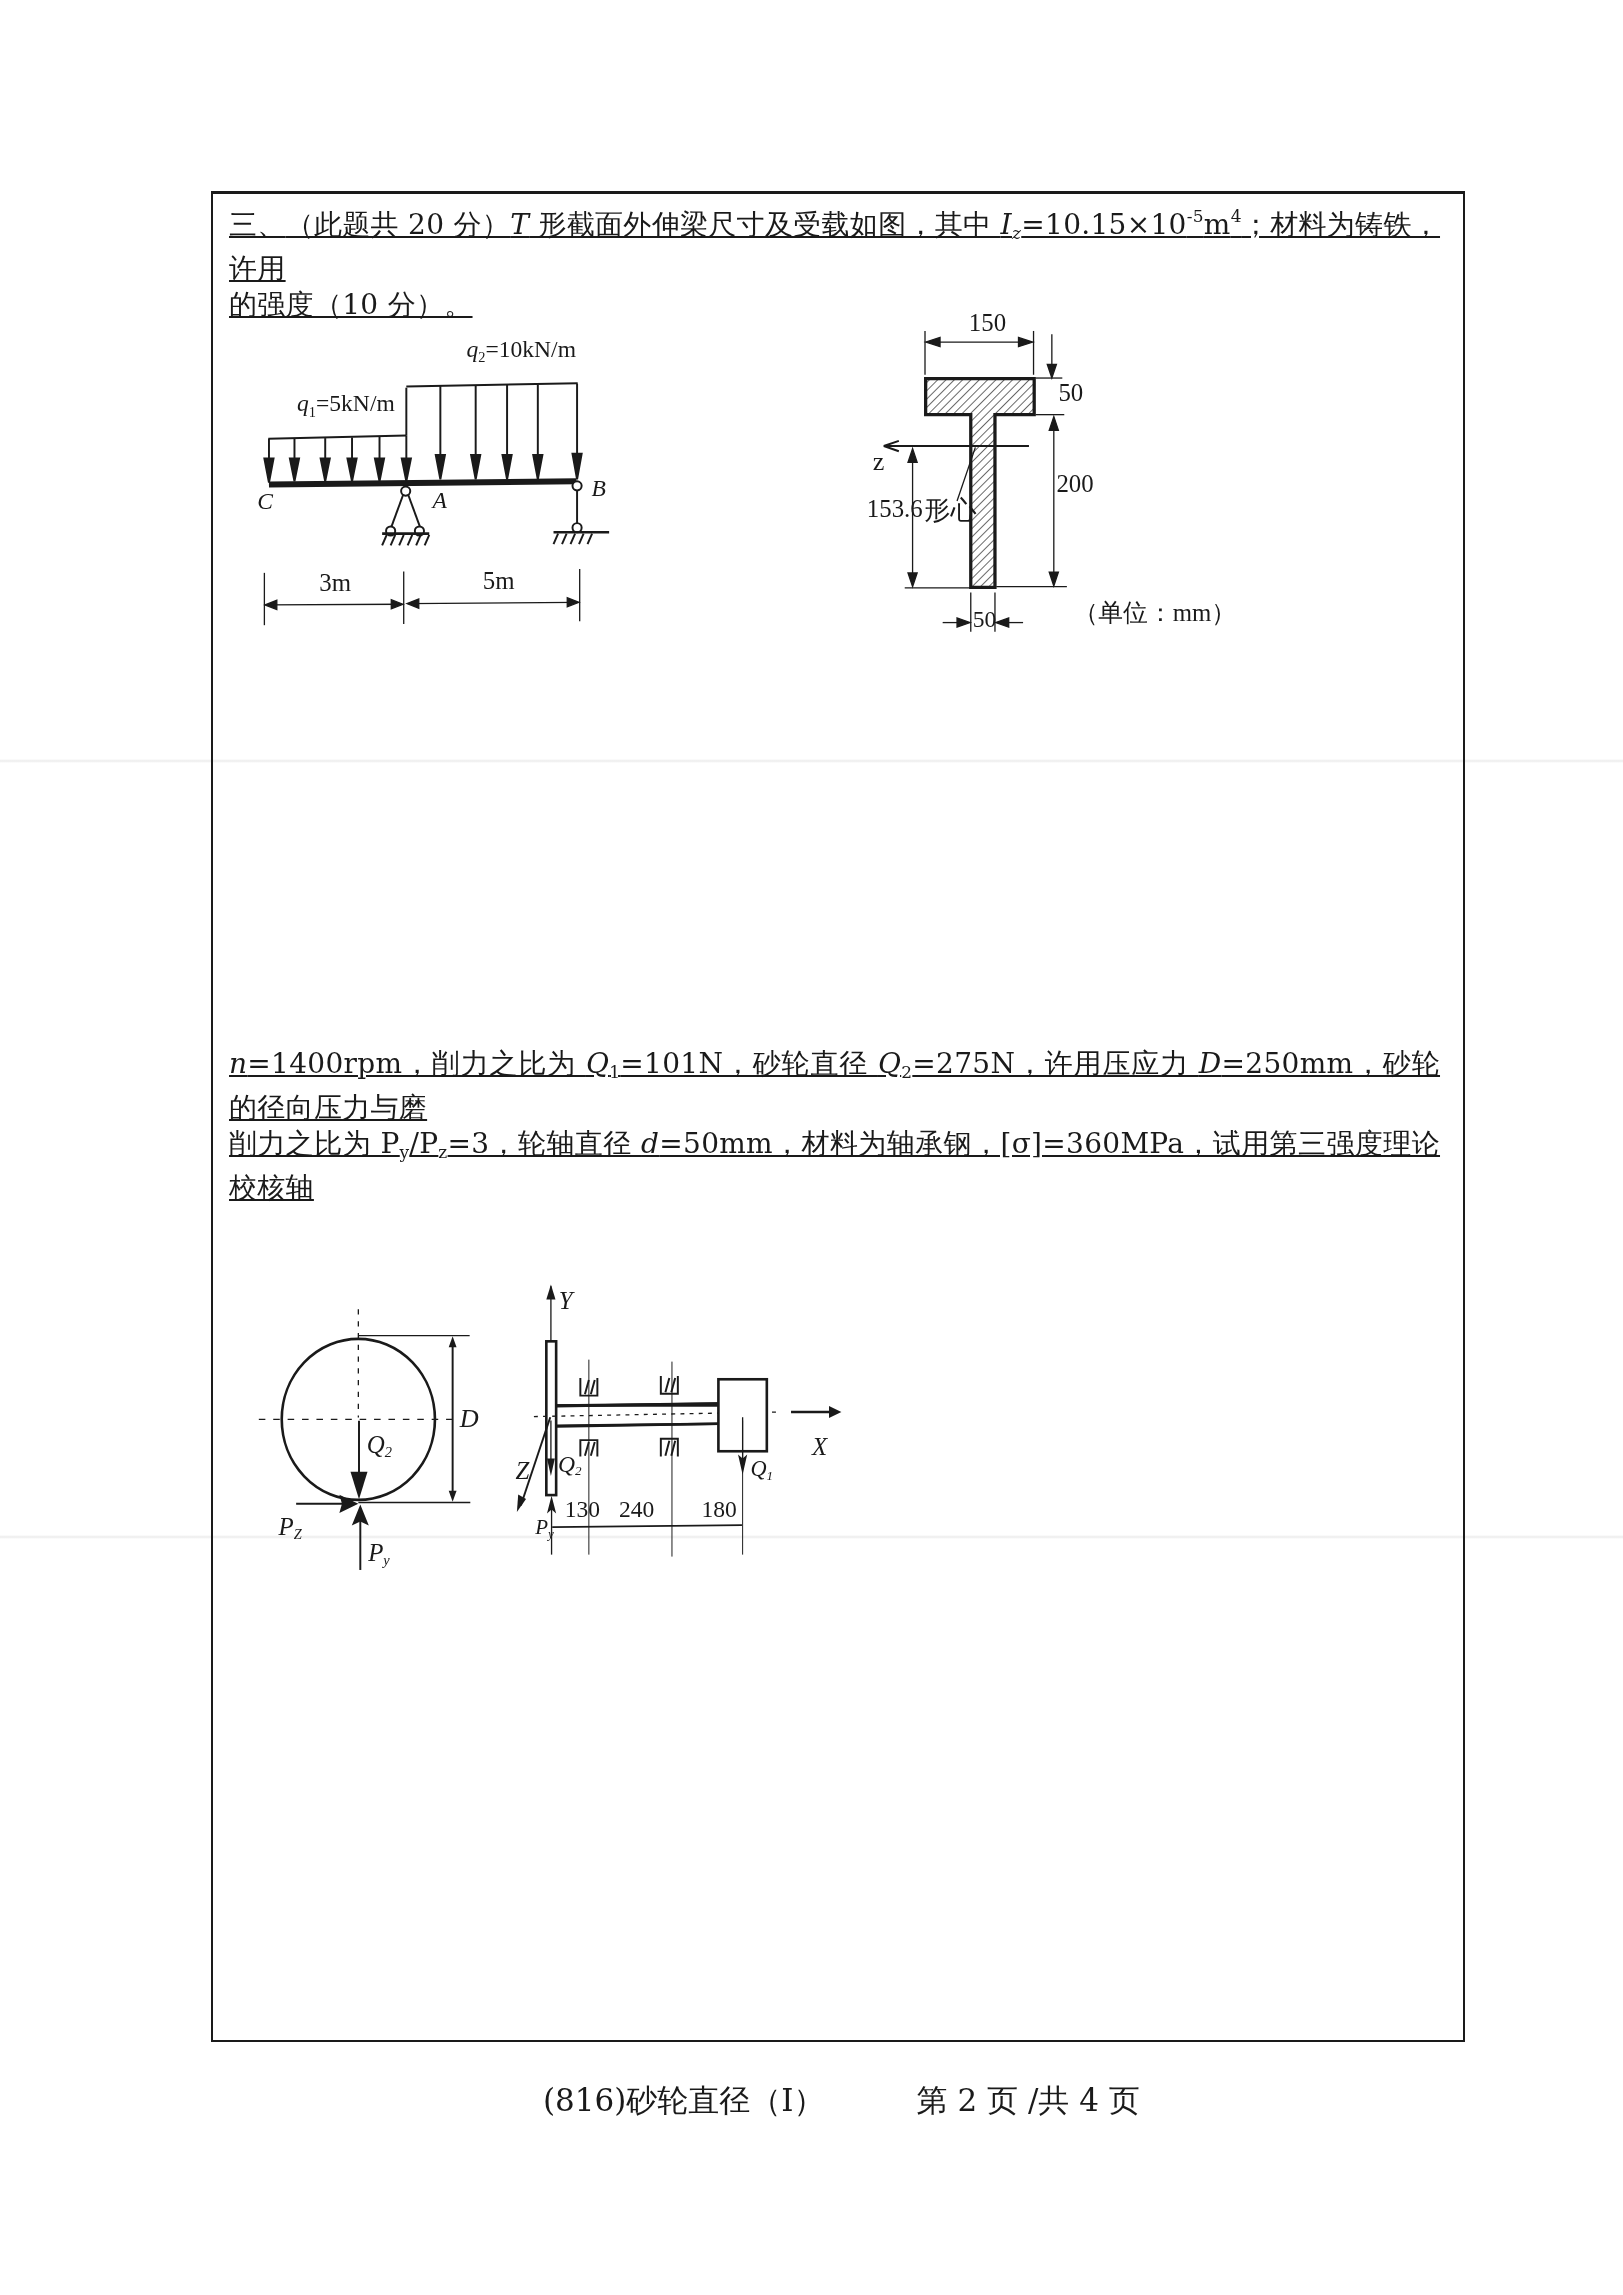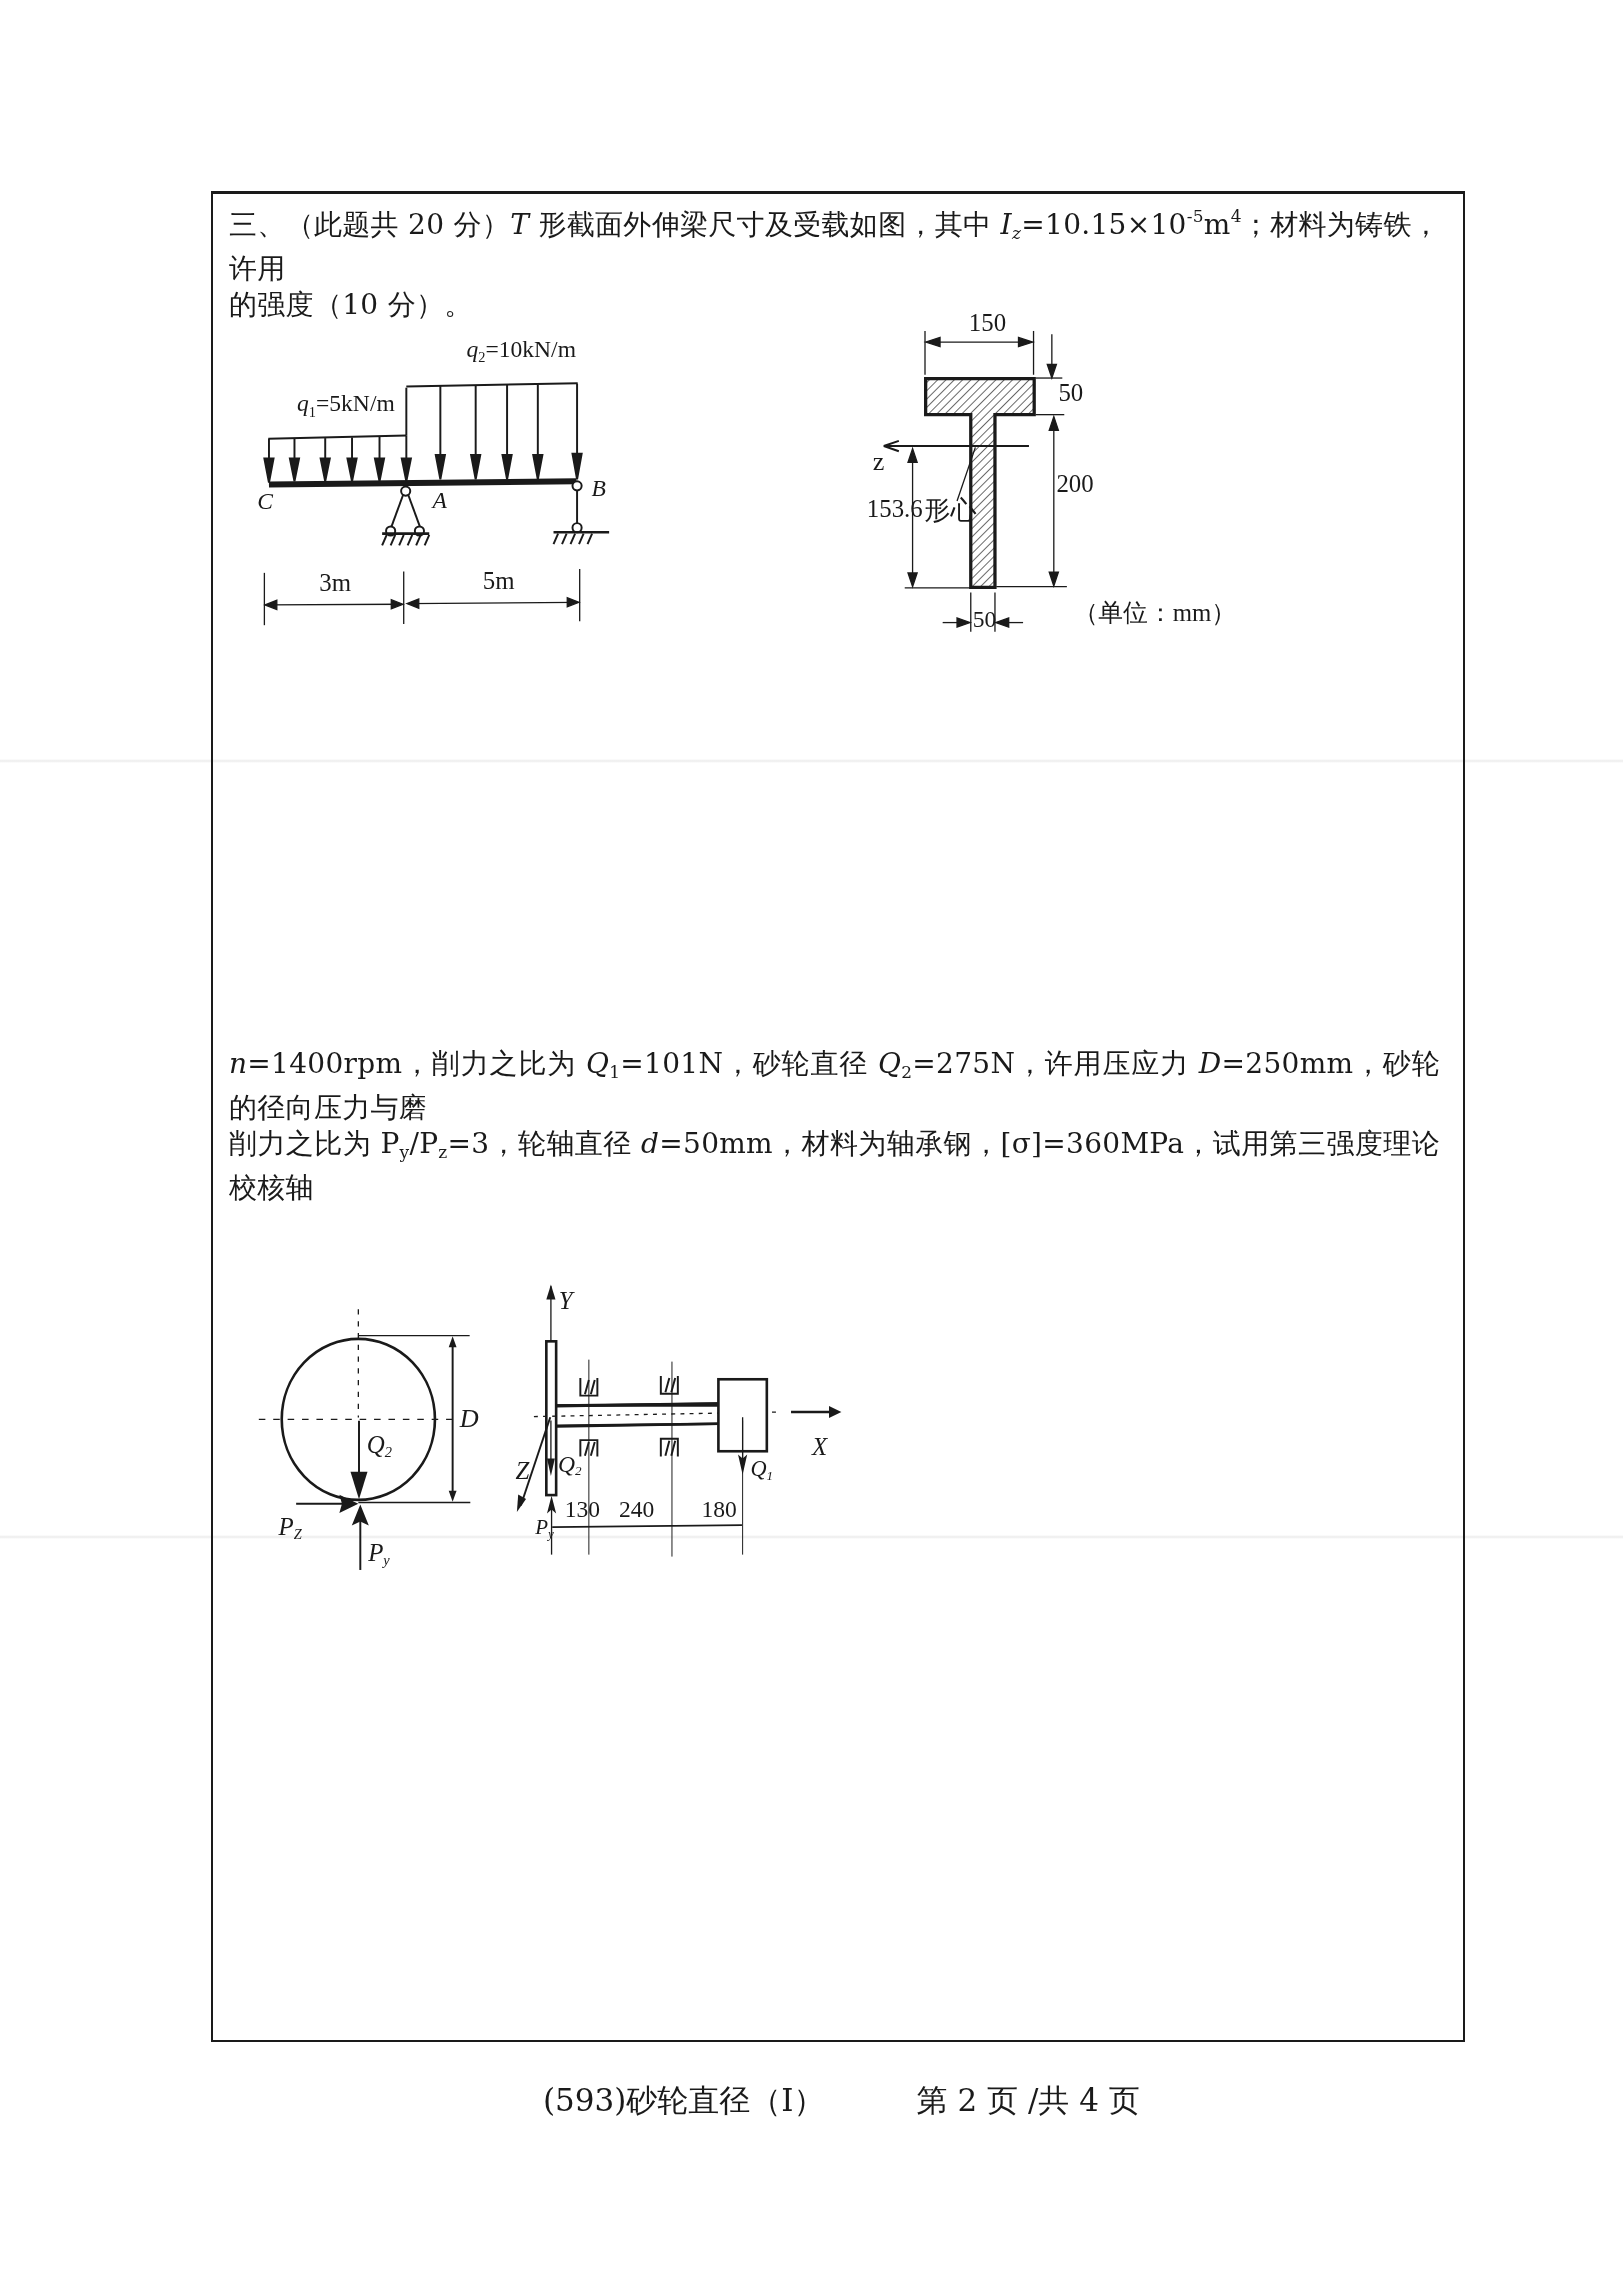--- a/index.html
+++ b/index.html
@@ -1,21 +1,21 @@
 <!DOCTYPE html>
 <html style="font-size:10.5px"><head>
 <meta charset="utf-8">
 <style>
   html, body { margin:0; padding:0; }
   body { width:1624px; height:2295px; background:#ffffff; position:relative; overflow:hidden;
          font-family:"DejaVu Serif","Liberation Serif",serif; color:#1a1a1a; }
   .frame { position:absolute; left:211px; top:191px; width:1254px; height:1851px;
            border:2.6px solid #1a1a1a; border-top-width:3.3px; box-sizing:border-box; }
   .para { position:absolute; left:229px; width:1211px; font-size:28px; line-height:36px;
-          text-align:justify; letter-spacing:0.3px; }
+          text-align:justify; letter-spacing:0.3px;text-decoration:underline; }
   .para p { margin:0; }
   .sub { font-size:17px; vertical-align:-5.2px; }
   .sup { font-size:17px; vertical-align:11.8px; }
   .it { font-style:italic; }
   svg text { font-family:"Liberation Serif","DejaVu Serif",serif; fill:#1a1a1a; }
   .footer { position:absolute; top:2080px; left:543px; font-size:31px; white-space:pre; }
   .footer span { margin-right:0; }
   .fold { position:absolute; left:0; width:1624px; height:3.9px;
           background:linear-gradient(#ffffff,#ececec,#ffffff); }
 </style>
@@ -265,14 +265,14 @@
 
   <g stroke="#1a1a1a" stroke-width="2.5" fill="#1a1a1a">
     <line x1="843" y1="2333" x2="1133" y2="2330"></line>
     <line x1="1134" y1="2170" x2="1134" y2="2375" stroke-width="1.5"></line>
   </g>
   <text x="862" y="2318" font-size="36">130</text>
   <text x="945" y="2318" font-size="36">240</text>
   <text x="1071" y="2318" font-size="36">180</text>
 </svg>
 
-<div class="footer"><span>(593)</span><span>砂轮直径（I）</span><span style="display:inline-block;width:92px;"></span><span>第 2 页 /共 4 页</span></div>
+<div class="footer"><span>(816)</span><span>砂轮直径（I）</span><span style="display:inline-block;width:92px;"></span><span>第 2 页 /共 4 页</span></div>
 
 
 </body></html>

